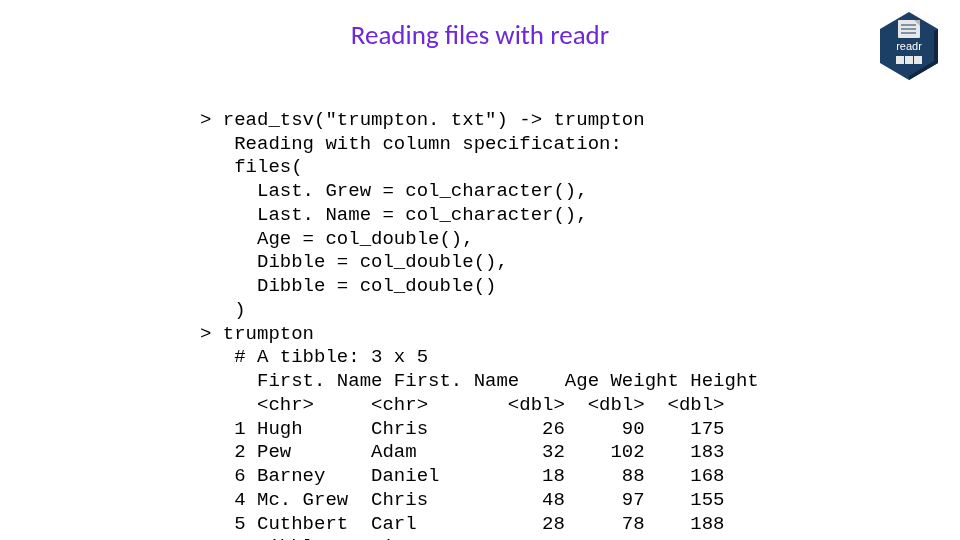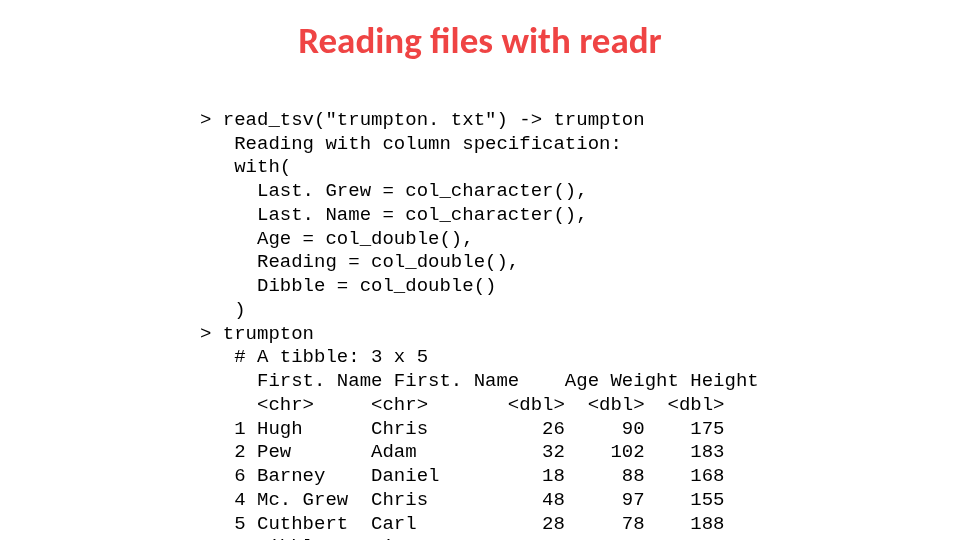--- a/index.html
+++ b/index.html
@@ -15,23 +15,23 @@
     position: relative;
     width: 960px;
     height: 540px;
   }
   .title {
     position: absolute;
     top: 18px;
     left: 0;
     right: 0;
     text-align: center;
-    font-size: 37px;
-    font-weight: 700;
-    color: #ef4444;
+    font-size: 27px;
+    font-weight: 400;
+    color: #6d28d9;
   }
   .logo {
     position: absolute;
     top: 10px;
     right: 20px;
     width: 62px;
     height: 72px;
   }
   .code {
     position: absolute;
@@ -44,29 +44,44 @@
     color: #000;
   }
 </style>
 </head>
 <body>
 
 <div class="slide">
 
   <div class="title">Reading files with readr</div>
 
+  <div class="logo">
+    <svg viewBox="0 0 62 72" width="62" height="72">
+      <polygon points="31,2 60,19 60,53 31,70 2,53 2,19" fill="#1c3f66"></polygon>
+      <polygon points="31,70 60,53 60,19 56,21 56,51 31,66" fill="#12263f"></polygon>
+      <rect x="20" y="10" width="22" height="18" rx="1" fill="#e8e8e8"></rect>
+      <polygon points="42,10 36,10 42,16" fill="#b8b8b8"></polygon>
+      <line x1="23" y1="15" x2="38" y2="15" stroke="#1c3f66" stroke-width="1"></line>
+      <line x1="23" y1="19" x2="38" y2="19" stroke="#1c3f66" stroke-width="1"></line>
+      <line x1="23" y1="23" x2="38" y2="23" stroke="#1c3f66" stroke-width="1"></line>
+      <text x="31" y="40" text-anchor="middle" fill="#fff" font-family="Arial" font-size="11">readr</text>
+      <rect x="18" y="46" width="8" height="8" fill="#e8e8e8"></rect>
+      <rect x="27" y="46" width="8" height="8" fill="#e8e8e8"></rect>
+      <rect x="36" y="46" width="8" height="8" fill="#e8e8e8"></rect>
+    </svg>
+  </div>
 
   <div class="code">
 <span>&gt; read_tsv("trumpton. txt") -&gt; trumpton</span>
 <span>   Reading with column specification:</span>
-<span>   with(</span>
+<span>   files(</span>
 <span>     Last. Grew = col_character(),</span>
 <span>     Last. Name = col_character(),</span>
 <span>     Age = col_double(),</span>
-<span>     Reading = col_double(),</span>
+<span>     Dibble = col_double(),</span>
 <span>     Dibble = col_double()</span>
 <span>   )</span>
 <span>&gt; trumpton</span>
 <span>   # A tibble: 3 x 5</span>
 <span>     First. Name First. Name    Age Weight Height</span>
 <span>     &lt;chr&gt;     &lt;chr&gt;       &lt;dbl&gt;  &lt;dbl&gt;  &lt;dbl&gt;</span>
 <span>   1 Hugh      Chris          26     90    175</span>
 <span>   2 Pew       Adam           32    102    183</span>
 <span>   6 Barney    Daniel         18     88    168</span>
 <span>   4 Mc. Grew  Chris          48     97    155</span>

